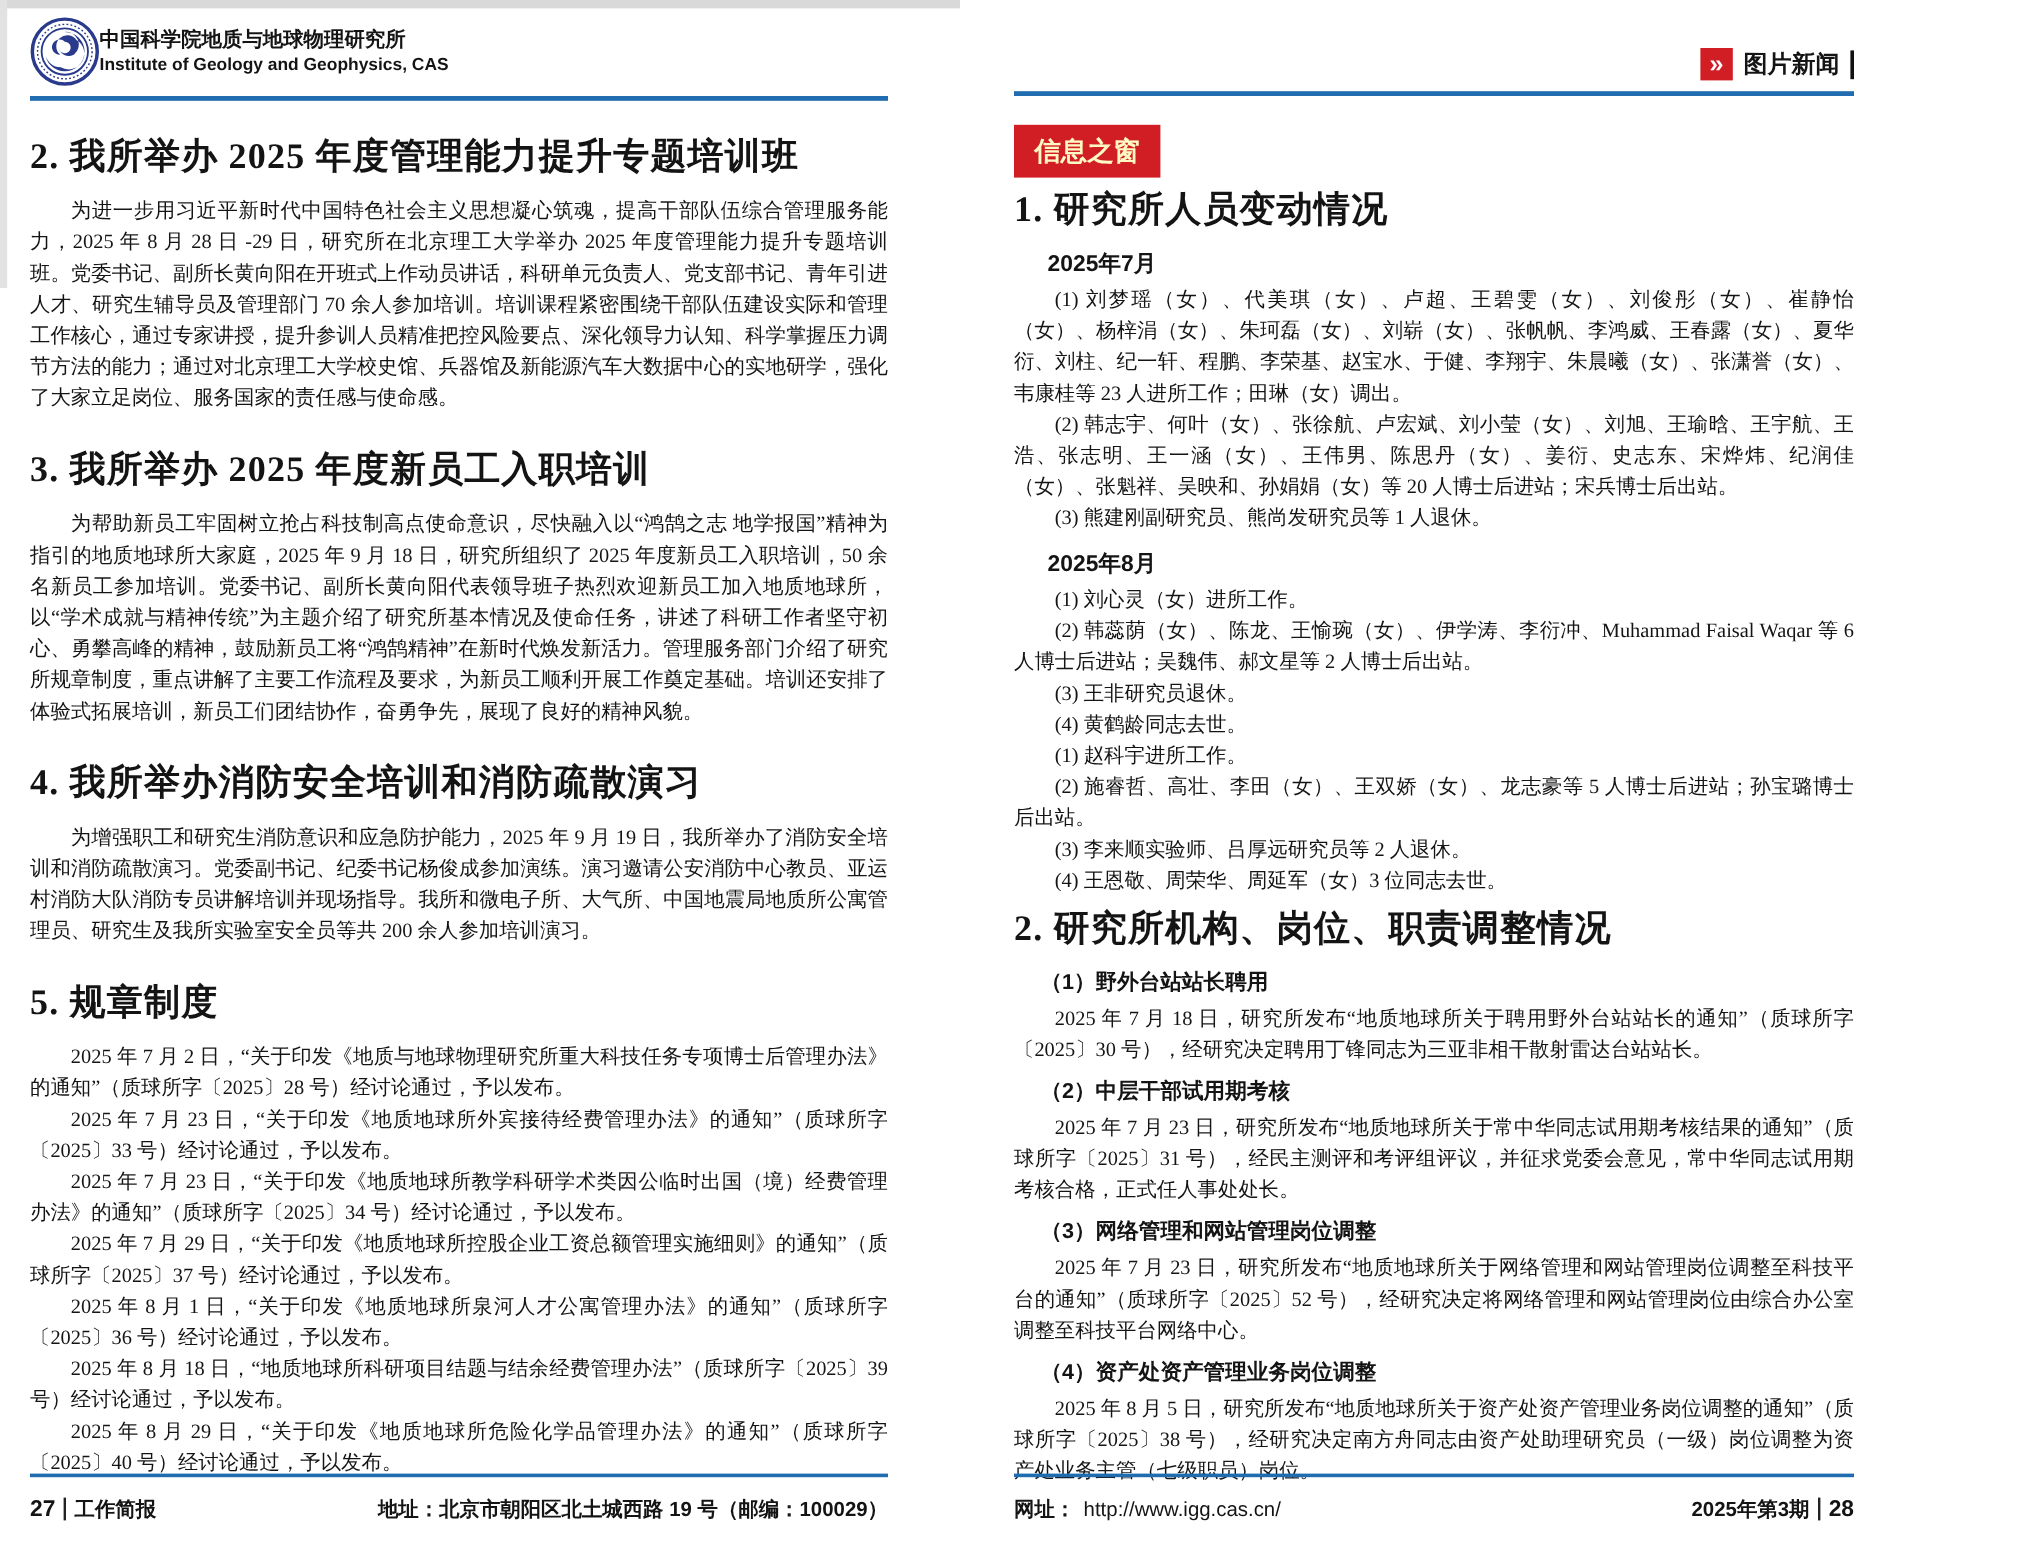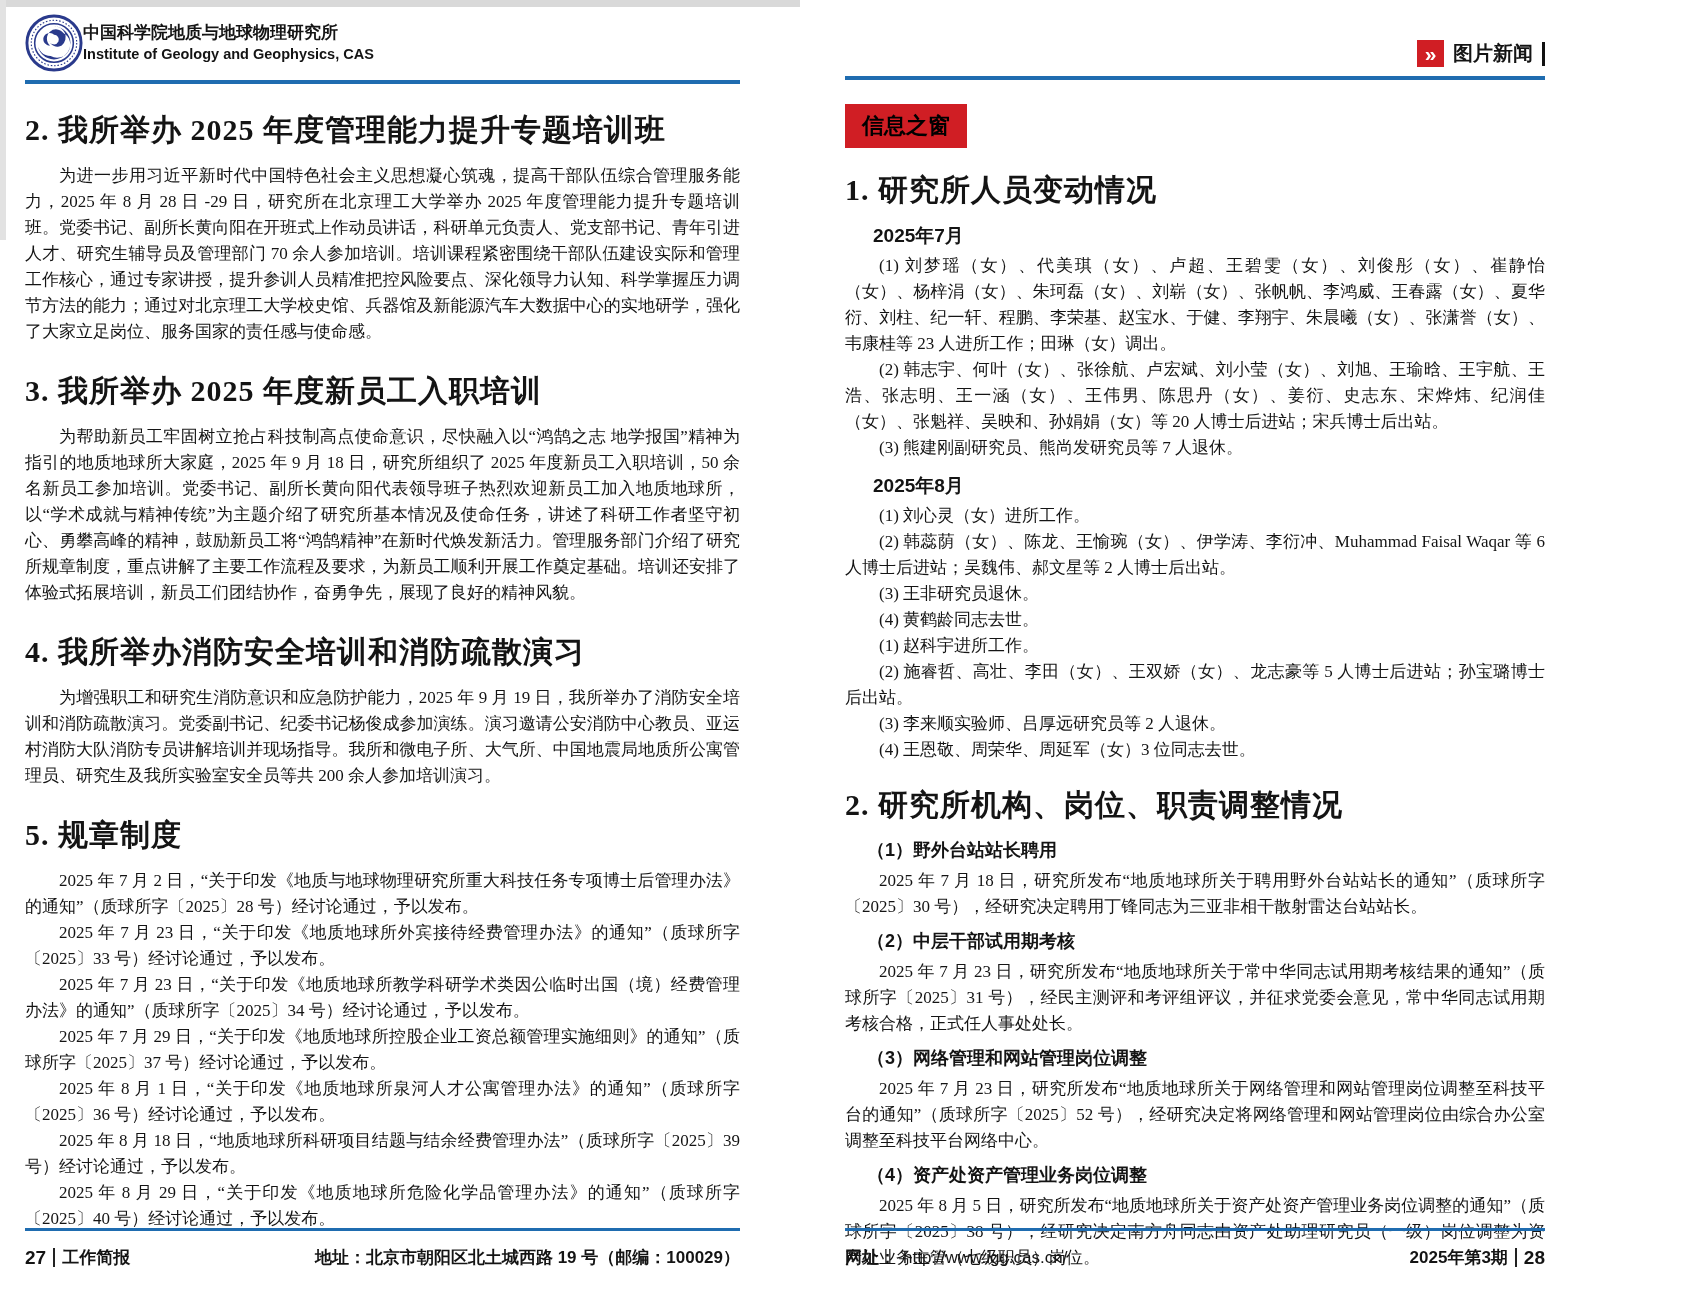--- a/index.html
+++ b/index.html
@@ -25,35 +25,35 @@
 
   
   .news-tab-row { display:flex; justify-content:flex-end; align-items:center; gap:9px; padding-top:40px; }
   .news-icon { width:27px; height:27px; background:#d01e24; color:#fff; display:flex; align-items:center;
                justify-content:center; font-size:21px; font-weight:700;
                font-family:"Liberation Sans","DejaVu Sans",sans-serif; }
   .news-label { font-family:"Liberation Sans","DejaVu Sans",sans-serif; font-weight:700; font-size:20px; }
   .news-bar { width:3px; height:24px; background:#111; }
   #right-page .rule { margin-top:9px; }
 
-  .badge { display:inline-block; background:#d01e24; color:#000000; font-weight:700; font-size:22px;
+  .badge { display:inline-block; background:#d01e24; color:#fef9c3; font-weight:700; font-size:22px;
            padding:7px 17px; margin-top:24px;
            font-family:"Liberation Sans","DejaVu Sans",sans-serif; }
 
   
   h2.sec-title { font-size:30px; font-weight:700; letter-spacing:1px;
                  margin:26px 0 12px 0; }
   p.body { font-size:17px; line-height:26px; text-align:justify; text-indent:2em; margin:6px 0; }
   p.reg  { margin:0; }
   h3.month { font-family:"Liberation Sans","DejaVu Sans",sans-serif; font-weight:700;
              font-size:19px; margin:12px 0 4px 28px; }
   p.item { font-size:17px; line-height:26px; text-align:justify; text-indent:2em; margin:0; }
   h4.entry { font-family:"Liberation Sans","DejaVu Sans",sans-serif; font-weight:700;
              font-size:18px; margin:9px 0 2px 22px; }
-  #right-page h2.sec-title { margin-top:22px; }
+  #right-page h2.sec-title { margin-top:6px; }
 
   
   .page-footer { position:absolute; left:0; right:0; bottom:20px; }
   .foot-rule { height:3px; background:#1f6cb0; margin-bottom:15px; }
   .foot-row { display:flex; justify-content:space-between; align-items:center;
               font-family:"Liberation Sans","DejaVu Sans",sans-serif; font-size:17px; }
   .foot-left, .foot-right { display:flex; align-items:center; gap:7px; }
   .foot-bar { width:2px; height:19px; background:#222; display:inline-block; }
   .pgnum { font-size:19px; font-weight:700; }
   .foot-label { font-weight:700; }
@@ -131,21 +131,21 @@
   <div class="rule"></div>
 
   <div class="badge">信息之窗</div>
 
   <section>
     <h2 class="sec-title">1. 研究所人员变动情况</h2>
 
     <h3 class="month">2025年7月</h3>
     <p class="item">(1) 刘梦瑶（女）、代美琪（女）、卢超、王碧雯（女）、刘俊彤（女）、崔静怡（女）、杨梓涓（女）、朱珂磊（女）、刘崭（女）、张帆帆、李鸿威、王春露（女）、夏华衍、刘柱、纪一轩、程鹏、李荣基、赵宝水、于健、李翔宇、朱晨曦（女）、张潇誉（女）、韦康桂等 23 人进所工作；田琳（女）调出。</p>
     <p class="item">(2) 韩志宇、何叶（女）、张徐航、卢宏斌、刘小莹（女）、刘旭、王瑜晗、王宇航、王浩、张志明、王一涵（女）、王伟男、陈思丹（女）、姜衍、史志东、宋烨炜、纪润佳（女）、张魁祥、吴映和、孙娟娟（女）等 20 人博士后进站；宋兵博士后出站。</p>
-    <p class="item">(3) 熊建刚副研究员、熊尚发研究员等 7 人退休。</p>
+    <p class="item">(3) 熊建刚副研究员、熊尚发研究员等 1 人退休。</p>
 
     <h3 class="month">2025年8月</h3>
     <p class="item">(1) 刘心灵（女）进所工作。</p>
     <p class="item">(2) 韩蕊荫（女）、陈龙、王愉琬（女）、伊学涛、李衍冲、Muhammad Faisal Waqar 等 6 人博士后进站；吴魏伟、郝文星等 2 人博士后出站。</p>
     <p class="item">(3) 王非研究员退休。</p>
     <p class="item">(4) 黄鹤龄同志去世。</p>
 
     <p class="item">(1) 赵科宇进所工作。</p>
     <p class="item">(2) 施睿哲、高壮、李田（女）、王双娇（女）、龙志豪等 5 人博士后进站；孙宝璐博士后出站。</p>
     <p class="item">(3) 李来顺实验师、吕厚远研究员等 2 人退休。</p>

